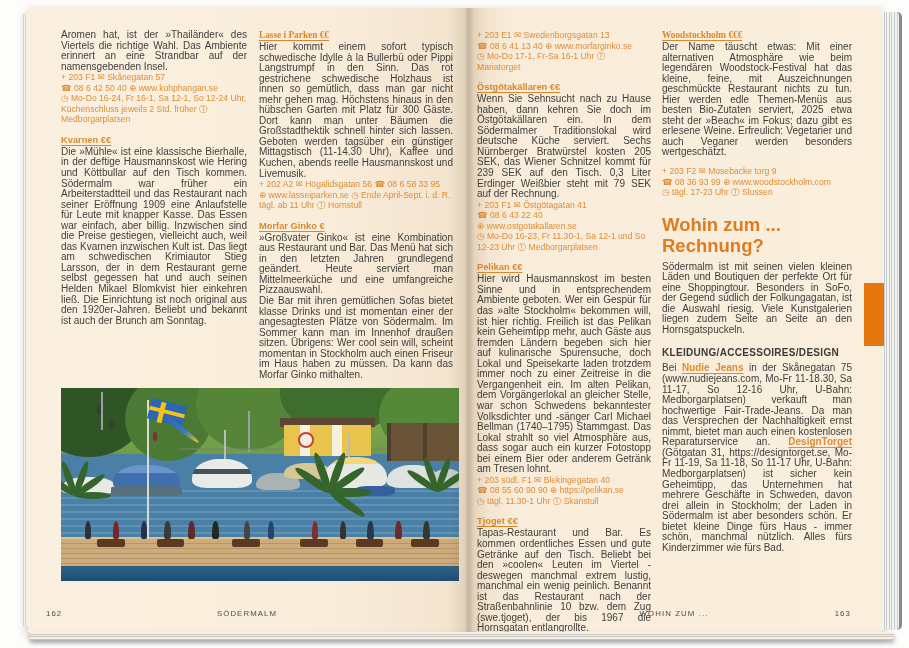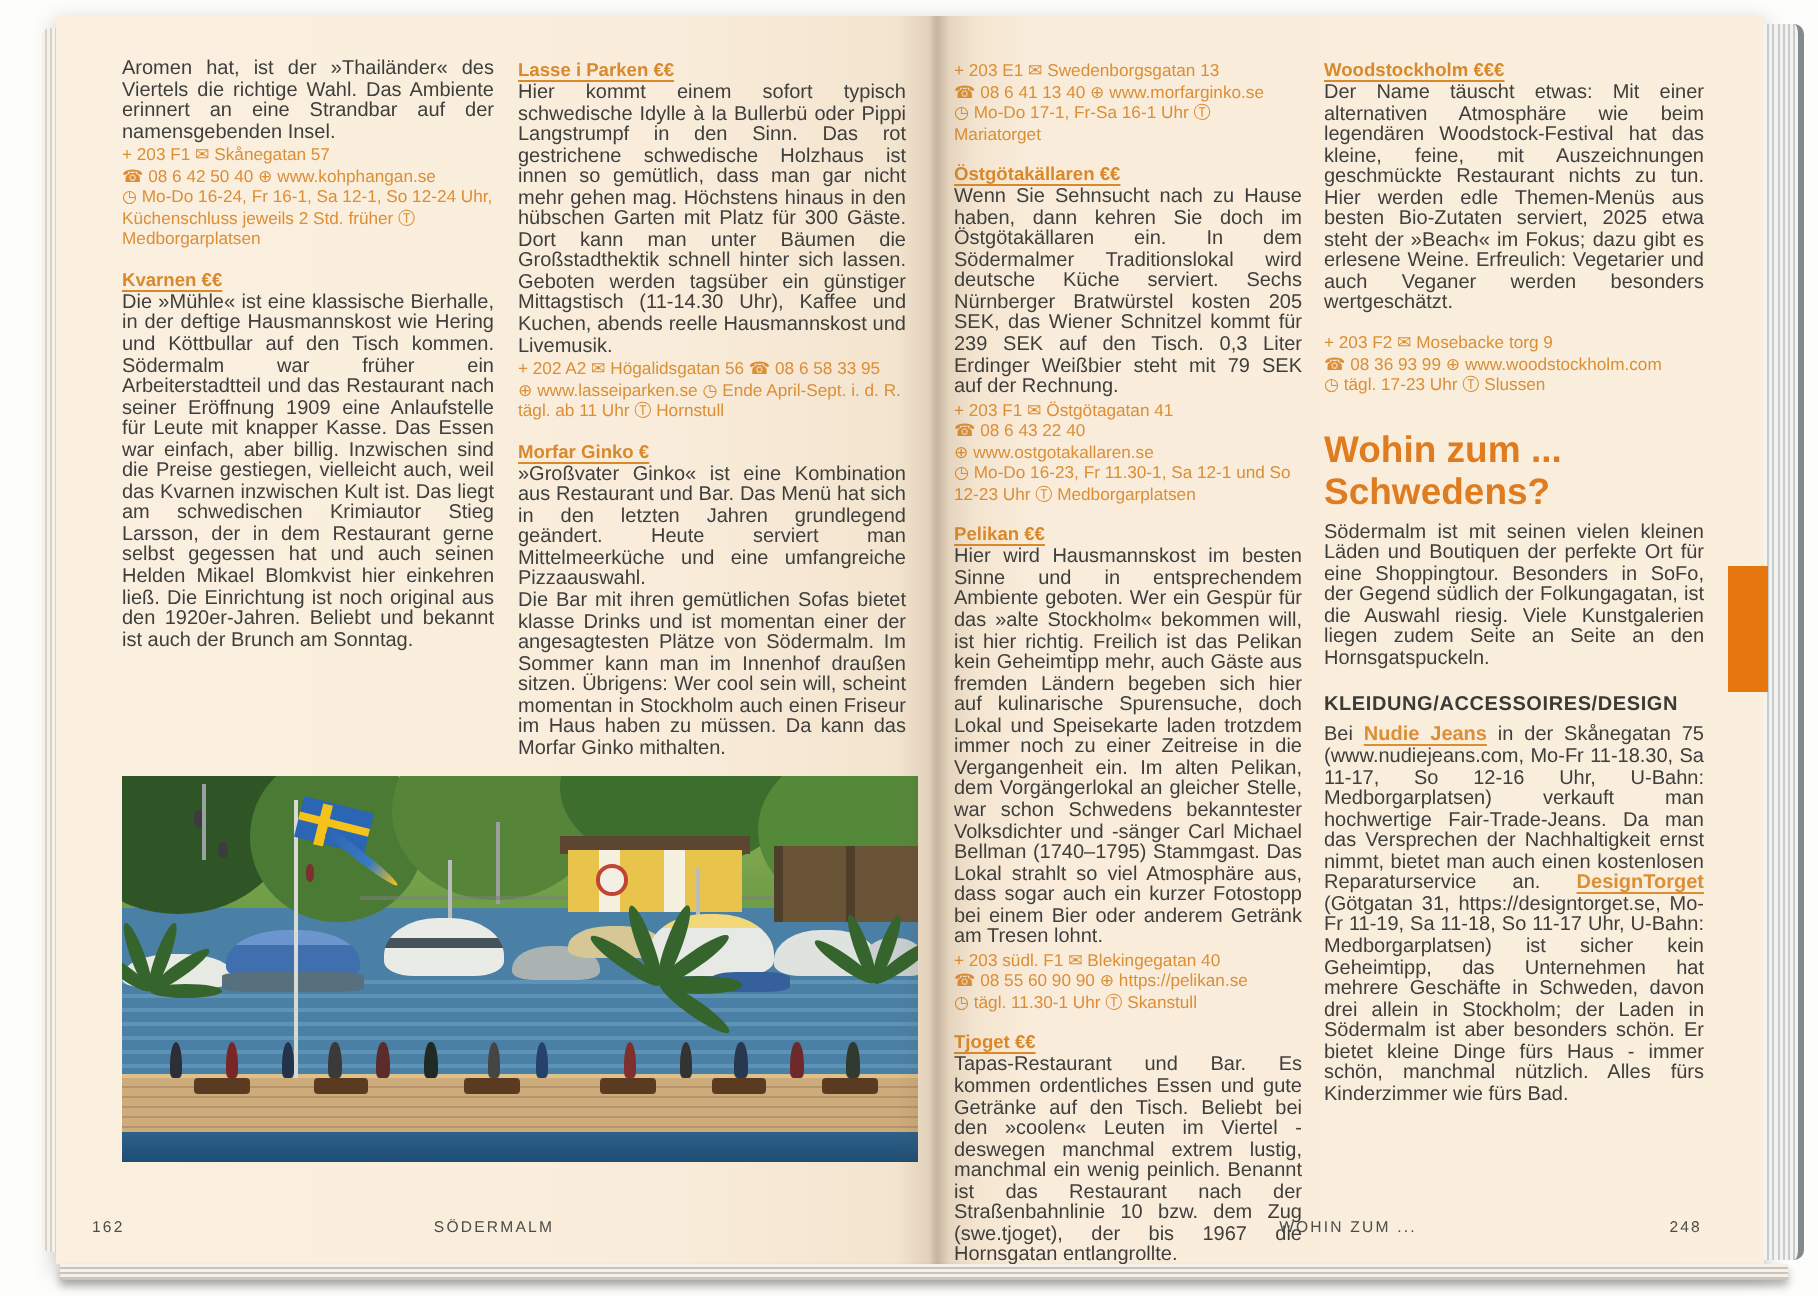--- a/index.html
+++ b/index.html
@@ -28,21 +28,21 @@
   .page.left .col.c1{width:186px;}
   .page.left .col.c2{width:194px;}
   .page.right .cols{padding-left:11px;column-gap:11px;}
   .page.right .col.c3{width:174px;}
   .page.right .col.c4{width:190px;}
   .body{margin:0;font-size:10px;line-height:10.55px;color:#3e3e3c;text-align:justify;
         white-space:pre-line;hyphens:auto;}
   .contact{margin:0 0 0 0;font-size:8.6px;line-height:10.55px;color:#dc8e35;white-space:pre-line;}
   .rtitle{margin:10px 0 1px 0;font-size:9.3px;line-height:11px;color:#d9892c;font-weight:bold;
         text-decoration:underline;text-decoration-thickness:1px;text-underline-offset:2px;}
-  .rtitle:first-child{margin-top:0;}
+  .rtitle:first-child{margin-top:0;font-family:Liberation Serif, serif;}
   .caption{margin:9px 0 0 33px;font-size:8.6px;line-height:11px;color:#4a4a46;}
   .bighead{margin:16px 0 6px 0;font-size:18.5px;line-height:21px;color:#e07c20;font-weight:bold;}
   .cathead{margin:12px 0 5px 0;font-size:10px;line-height:11px;color:#3a3a38;font-weight:bold;letter-spacing:.3px;}
   .textlink{color:#dc8e35;font-weight:bold;text-decoration:underline;text-underline-offset:2px;}
   .pfooter{position:absolute;left:0;bottom:11px;width:100%;height:12px;font-size:7.8px;
         letter-spacing:1.1px;color:#4c4c48;}
   .pfooter .ptitle{position:absolute;left:0;width:100%;text-align:center;}
   .page.left .pnum{position:absolute;left:18px;}
   .page.right .pnum{position:absolute;right:31px;}
   .mt8{margin-top:8px;}
@@ -246,30 +246,30 @@
 ◷ tägl. 11.30-1 Uhr  Ⓣ Skanstull</p>
           <h3 class="rtitle">Tjoget €€</h3>
           <p class="body">Tapas-Restaurant und Bar. Es kommen ordentliches Essen und gute Getränke auf den Tisch. Beliebt bei den »coolen« Leuten im Viertel - deswegen manchmal extrem lustig, manchmal ein wenig peinlich. Benannt ist das Restaurant nach der Straßenbahnlinie 10 bzw. dem Zug (swe.tjoget), der bis 1967 die Hornsgatan entlangrollte.</p>
         </div>
         <div class="col c4">
           <h3 class="rtitle">Woodstockholm €€€</h3>
           <p class="body">Der Name täuscht etwas: Mit einer alternativen Atmosphäre wie beim legendären Woodstock-Festival hat das kleine, feine, mit Auszeichnungen geschmückte Restaurant nichts zu tun. Hier werden edle Themen-Menüs aus besten Bio-Zutaten serviert, 2025 etwa steht der »Beach« im Fokus; dazu gibt es erlesene Weine. Erfreulich: Vegetarier und auch Veganer werden besonders wertgeschätzt.</p>
           <p class="contact mt8">+ 203 F2  ✉ Mosebacke torg 9
 ☎ 08 36 93 99  ⊕ www.woodstockholm.com
 ◷ tägl. 17-23 Uhr  Ⓣ Slussen</p>
-          <h2 class="bighead"><span>Wohin zum ...</span><br><span>Schwedens?</span></h2>
+          <h2 class="bighead"><span>Wohin zum ...</span><br><span>Rechnung?</span></h2>
           <p class="body">Södermalm ist mit seinen vielen kleinen Läden und Boutiquen der perfekte Ort für eine Shoppingtour. Besonders in SoFo, der Gegend südlich der Folkungagatan, ist die Auswahl riesig. Viele Kunstgalerien liegen zudem Seite an Seite an den Hornsgatspuckeln.</p>
           <h4 class="cathead">KLEIDUNG/ACCESSOIRES/DESIGN</h4>
           <p class="body"><span>Bei </span><span class="textlink">Nudie Jeans</span><span> in der Skånegatan 75 (www.nudiejeans.com, Mo-Fr 11-18.30, Sa 11-17, So 12-16 Uhr, U-Bahn: Medborgarplatsen) verkauft man hochwertige Fair-Trade-Jeans. Da man das Versprechen der Nachhaltigkeit ernst nimmt, bietet man auch einen kostenlosen Reparaturservice an. </span><span class="textlink">DesignTorget</span><span> (Götgatan 31, https://designtorget.se, Mo-Fr 11-19, Sa 11-18, So 11-17 Uhr, U-Bahn: Medborgarplatsen) ist sicher kein Geheimtipp, das Unternehmen hat mehrere Geschäfte in Schweden, davon drei allein in Stockholm; der Laden in Södermalm ist aber besonders schön. Er bietet kleine Dinge fürs Haus - immer schön, manchmal nützlich. Alles fürs Kinderzimmer wie fürs Bad.</span></p>
         </div>
       </div>
 
       <div class="pfooter">
         <span class="ptitle">WOHIN ZUM ...</span>
-        <span class="pnum">248</span>
+        <span class="pnum">163</span>
       </div>
     </section>
   </div>
 
   <div class="gutter"></div>
   <div class="edge-right"></div>
   <div class="edge-bottom"></div>
   <div class="chapter-tab"></div>
 </div>
 

